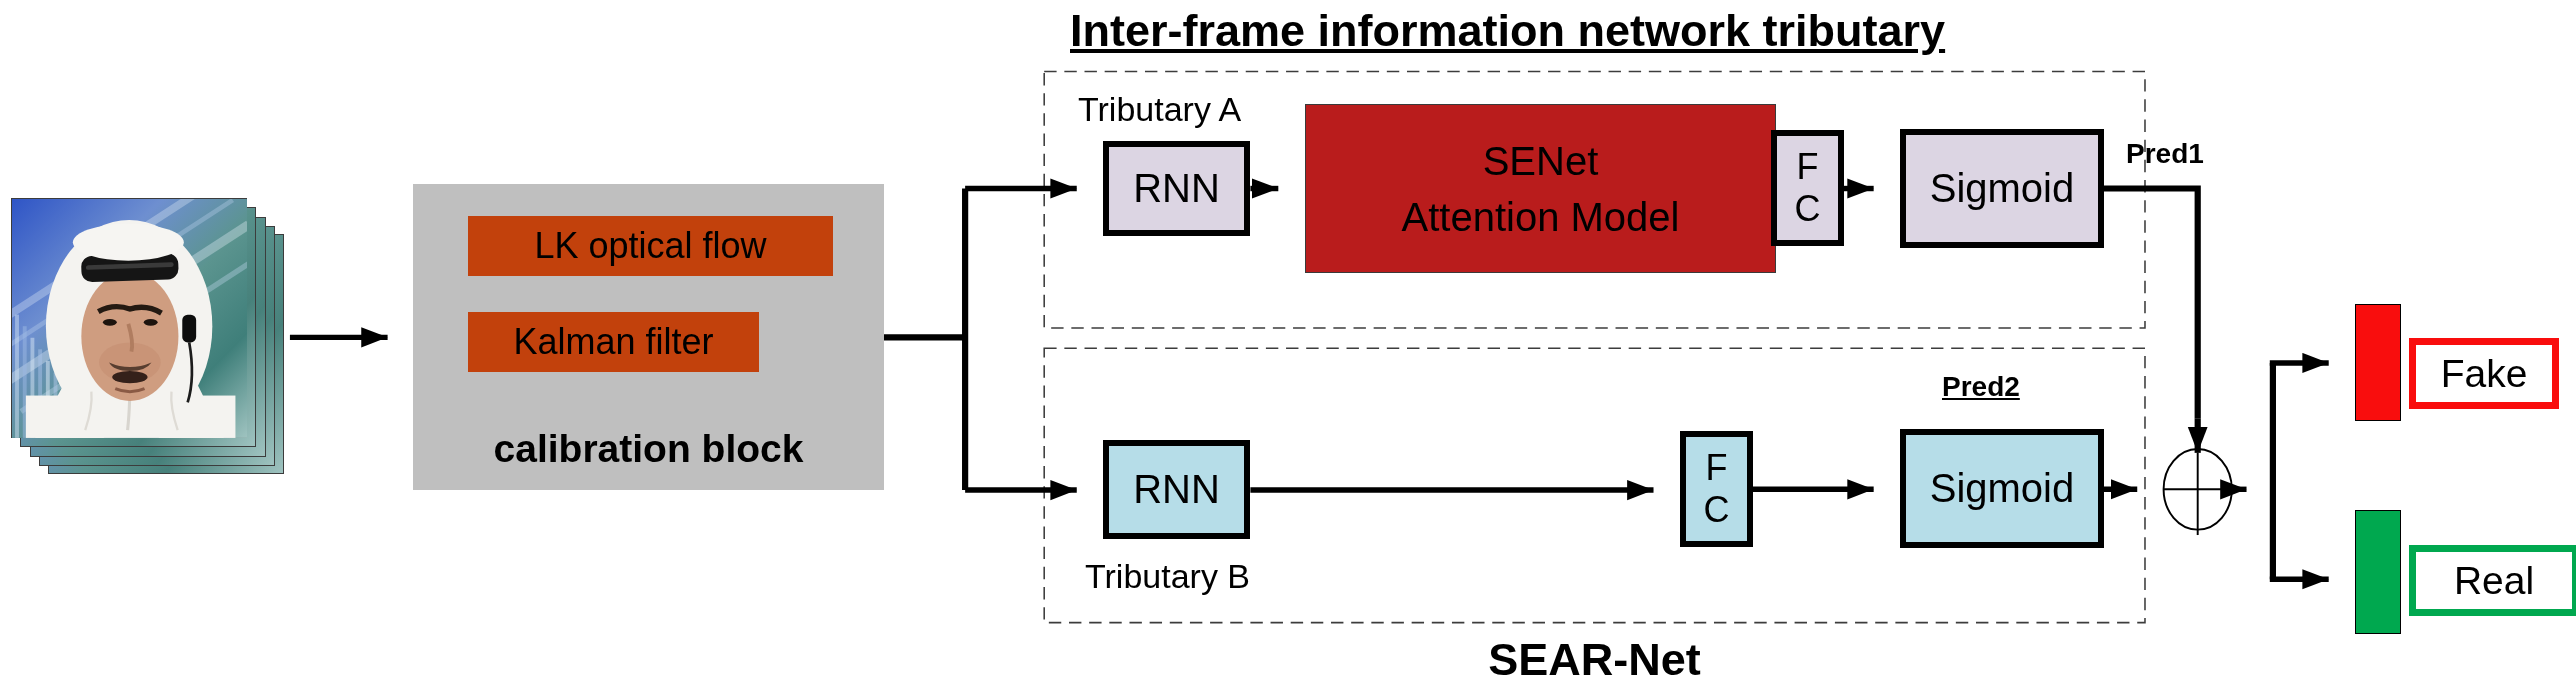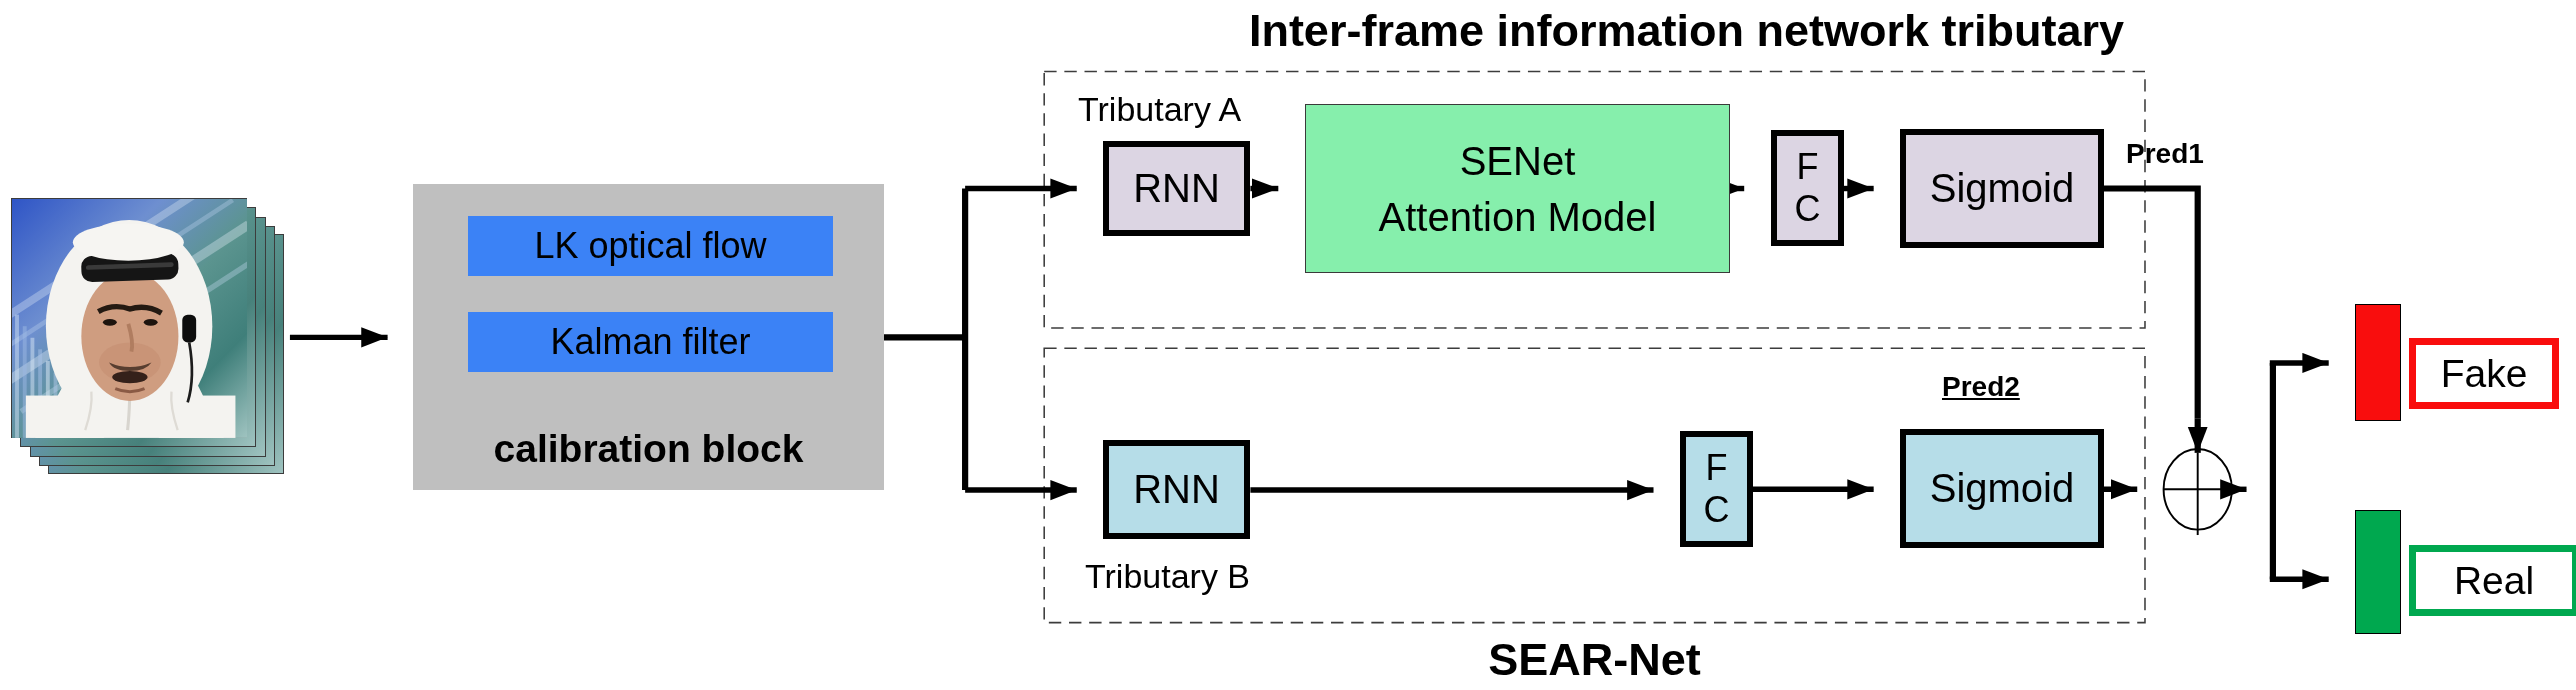--- a/index.html
+++ b/index.html
@@ -12,21 +12,21 @@
   .thickb{border:6.2px solid #000;}
   .preline{white-space:pre-line;}
   .lavender{background:#dcd5e3;}
   .ltblue{background:#b6dde8;}
   .title{font-size:45px;font-weight:bold;}
   .biglabel{font-size:45px;font-weight:bold;}
   .plain44{font-size:34px;}
   .pred{font-size:28px;font-weight:bold;z-index:3;}
   .boxtext{font-size:40px;}
   .fc{font-size:36px;line-height:1.18;}
-  .green-inner{background:#3b82f6;font-size:36px;}
+  .green-inner{background:#c2410c;font-size:36px;}
   .outlabel{font-size:39px;background:#fff;}
   
   .frame{position:absolute;width:236px;height:240px;border:0.8px solid #3c3c3c;box-sizing:border-box;
          background:linear-gradient(128deg,#2f55c6 0%,#6e8fd0 30%,#5b948f 52%,#47817b 72%,#9fc3c0 100%);}
 </style>
 </head>
 <body>
 
 <div id="canvas">
 
@@ -59,21 +59,21 @@
     <ellipse cx="2835" cy="631" rx="44" ry="52" fill="none" stroke="#000" stroke-width="2.5"></ellipse>
     <line x1="2835" y1="584" x2="2835" y2="690" stroke="#000" stroke-width="2.5"></line>
     <line x1="2791" y1="631" x2="2881" y2="631" stroke="#000" stroke-width="2.5"></line>
 
     <line x1="2881" y1="631" x2="2898" y2="631" stroke="#000" stroke-width="7" marker-end="url(#ah)"></line>
     <path d="M2932,468 V747" stroke="#000" stroke-width="8" fill="none"></path>
     <line x1="2928" y1="468" x2="3004" y2="468" stroke="#000" stroke-width="7" marker-end="url(#ah)"></line>
     <line x1="2928" y1="747" x2="3004" y2="747" stroke="#000" stroke-width="7" marker-end="url(#ah)"></line>
   </svg>
 
-  <div class="abs title" style="left:1070px;top:4.7px;width:1054px;text-align:right;z-index:2;">Inter-frame information network tributary</div>
+  <div class="abs title" style="left:1070px;top:4.7px;width:1054px;text-align:left;z-index:2;text-decoration:underline;">Inter-frame information network tributary</div>
 
   <div class="abs" style="left:11px;top:198px;width:274px;height:278px;z-index:2;">
     <div class="frame" style="left:37px;top:36px;"></div>
     <div class="frame" style="left:28px;top:28px;"></div>
     <div class="frame" style="left:18.6px;top:18.6px;"></div>
     <div class="frame" style="left:9.3px;top:9.3px;"></div>
     <div class="frame" style="left:0;top:0;">
       <svg width="235" height="239" viewBox="0 0 305 310">
         <defs>
           <linearGradient id="bgg" x1="0" y1="0" x2="1" y2="1">
@@ -127,26 +127,26 @@
         <path d="M134,246 q19,8 38,0" stroke="#8a5a44" stroke-width="4" fill="none"></path>
 
         <rect x="221" y="150" width="18" height="36" rx="7" fill="#0d0d0d"></rect>
         <path d="M230,186 q8,45 -2,78" stroke="#1c1c1c" stroke-width="3.5" fill="none"></path>
       </svg>
     </div>
   </div>
 
   <div class="node" style="left:413px;top:184px;width:471px;height:306px;background:#bfbfbf;"></div>
   <div class="node green-inner" style="left:468px;top:216px;width:365px;height:60px;">LK optical flow</div>
-  <div class="node green-inner" style="left:468px;top:312px;width:365px;height:60px;">Kalman filter</div>
+  <div class="node green-inner" style="left:468px;top:312px;width:291px;height:60px;">Kalman filter</div>
   <div class="node" style="left:413px;top:422px;width:471px;height:54px;font-size:39px;font-weight:bold;">calibration block</div>
 
   <div class="abs plain44" style="left:1078px;top:90px;z-index:2;">Tributary A</div>
   <div class="node thickb lavender boxtext" style="left:1103px;top:141px;width:147px;height:95px;">RNN</div>
-  <div class="node boxtext preline" style="left:1305px;top:104px;width:425px;height:169px;background:#86efac;border:1.6px solid #3a3a3a;line-height:1.4;">SENet
+  <div class="node boxtext preline" style="left:1305px;top:104px;width:471px;height:169px;background:#b91c1c;border:1.6px solid #3a3a3a;line-height:1.4;">SENet
 Attention Model</div>
   <div class="node thickb lavender fc preline" style="left:1771px;top:130px;width:73px;height:116px;">F
 C</div>
   <div class="node thickb lavender boxtext" style="left:1900px;top:129px;width:204px;height:119px;">Sigmoid</div>
   <div class="abs pred" style="left:2126px;top:138px;">Pred1</div>
 
   <div class="node thickb ltblue boxtext" style="left:1103px;top:440px;width:147px;height:99px;">RNN</div>
   <div class="abs plain44" style="left:1085px;top:557px;z-index:2;text-align:center;">Tributary B</div>
   <div class="node thickb ltblue fc preline" style="left:1680px;top:431px;width:73px;height:116px;">F
 C</div>

